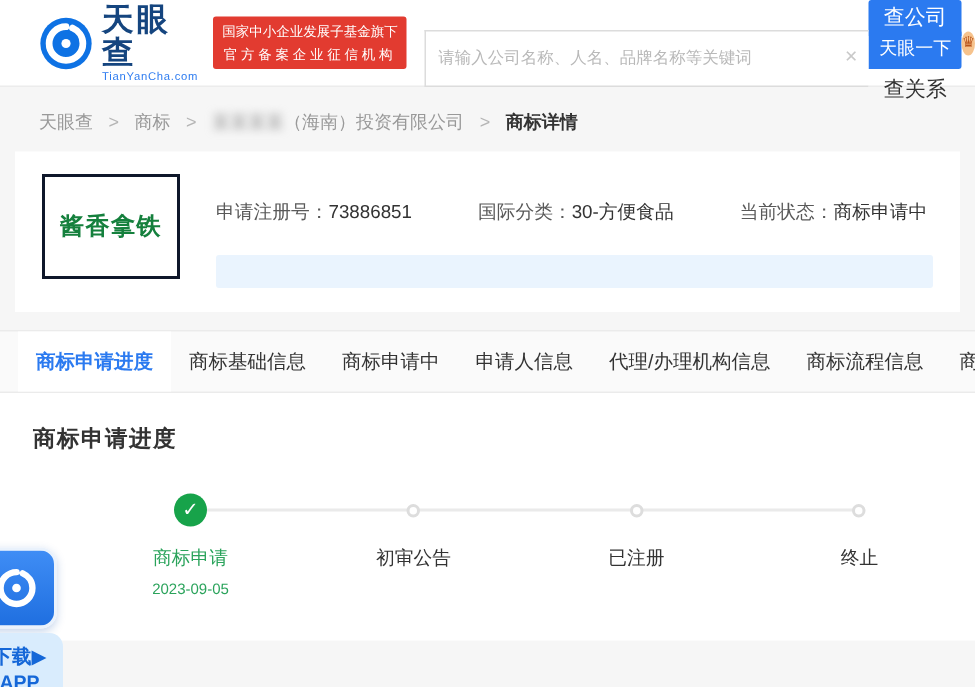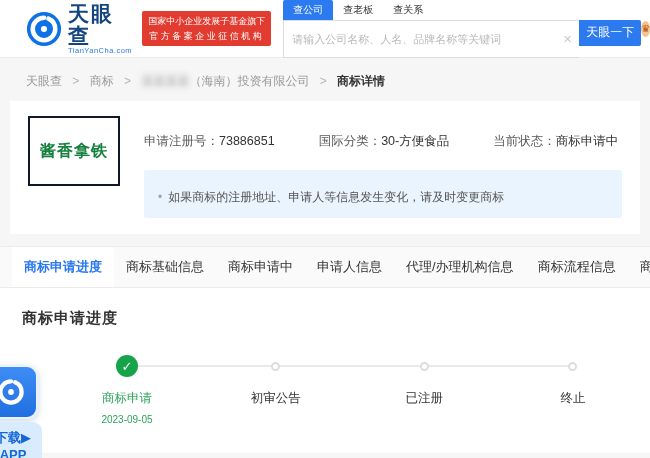--- a/index.html
+++ b/index.html
@@ -20,21 +20,21 @@
   .logo-icon { width:36px; height:36px; }
   .logo-texts { display:flex; flex-direction:column; line-height:1.05; }
   .logo-title { font-size:21px; font-weight:bold; color:#15457f; letter-spacing:2px; }
   .logo-sub { font-size:7.5px; color:#2b7af0; align-self:flex-end; letter-spacing:0.5px; }
   .gov-badge {
     margin-left:10px; background:#e23b30; color:#fff; border-radius:2px;
     font-size:9px; line-height:1.6; padding:3px 6px; text-align:center; white-space:nowrap;
   }
   .gov-badge .l2 { letter-spacing:2.5px; }
   .search-area { margin-left:12px; display:flex; flex-direction:column; }
-  .search-tabs { display:flex; align-items:flex-end; height:20px; font-size:10px; }
+  .search-tabs { display:flex; align-items:flex-end; height:20px; font-size:14px;flex-direction:column; }
   .search-tab { padding:3px 10px 3px; color:#333; cursor:pointer; }
   .search-tab.active { background:#2b7af0; color:#fff; border-radius:2px 2px 0 0; }
   .search-row { display:flex; }
   .input-wrap { position:relative; }
   .search-input {
     width:296px; height:38px; border:1px solid #dcdcdc; border-right:none;
     font-size:11px; padding:0 24px 0 8px; color:#333; outline:none; background:#fff;
   }
   .search-input::placeholder { color:#b9b9b9; }
   .clear-icon {
@@ -171,23 +171,20 @@
         <span class="lbl">申请注册号：</span><span class="val">73886851</span>
       </span>
       <span class="tm-field">
         <span class="lbl">国际分类：</span><span class="val">30-方便食品</span>
       </span>
       <span class="tm-field">
         <span class="lbl">当前状态：</span><span class="val">商标申请中</span>
       </span>
     </div>
     <div class="interp-box">
-      <div class="interp-line">
-        <span class="bullet">•</span><span>如果商标的注册地址、申请人等信息发生变化，请及时变更商标</span>
-      </div>
     </div>
   </div>
 </div>
 
 <div class="tabbar">
   <div class="tab active">商标申请进度</div>
   <div class="tab">商标基础信息</div>
   <div class="tab">商标申请中</div>
   <div class="tab">申请人信息</div>
   <div class="tab">代理/办理机构信息</div>

